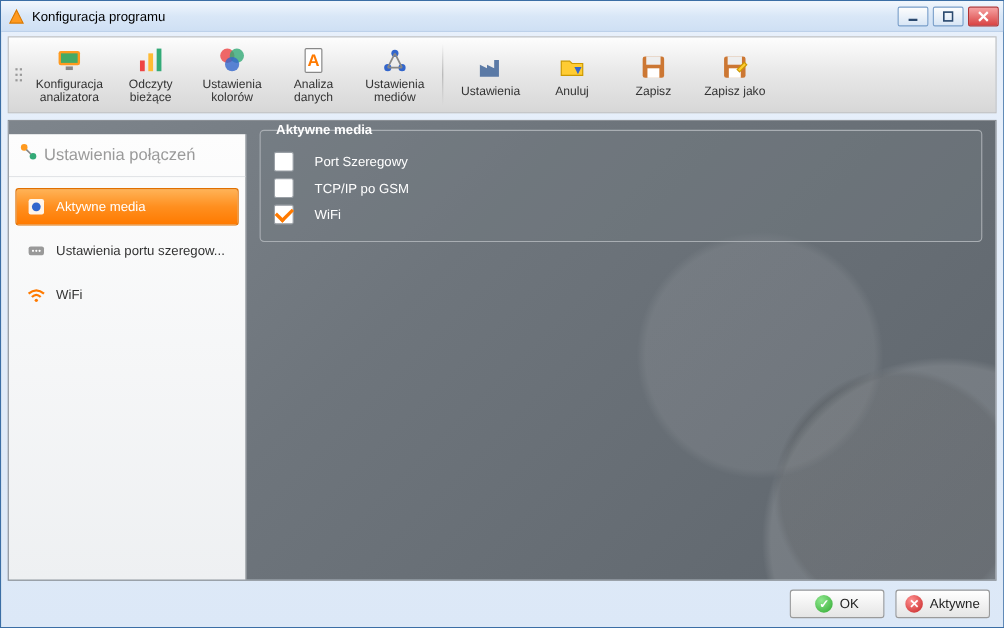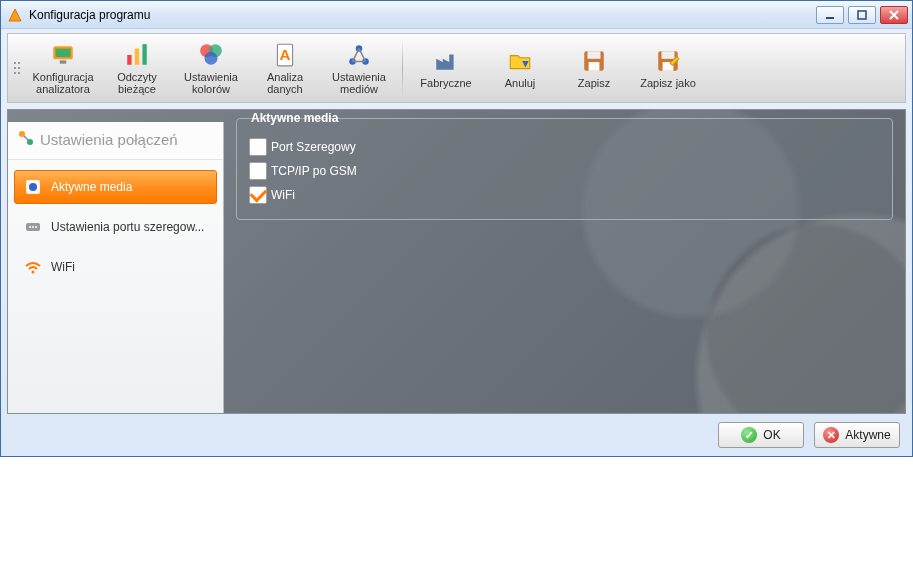--- a/index.html
+++ b/index.html
@@ -7,21 +7,21 @@
     margin: 0;
     font-family: "Segoe UI", Tahoma, sans-serif;
     font-size: 12px;
     background: #fff;
     width: 913px;
     height: 571px;
     overflow: hidden;
   }
   .window {
     width: 913px;
-    height: 457px;
+    height: 571px;
     border: 1px solid #3b6ea5;
     background: linear-gradient(to bottom, #e8f0fb 0%, #dce8f7 100%);
     display: flex;
     flex-direction: column;
   }
   .titlebar {
     height: 28px;
     background: linear-gradient(to bottom, #f2f7fd 0%, #d9e7f7 50%, #cfe0f4 100%);
     border-bottom: 1px solid #b8cee8;
     display: flex;
@@ -138,21 +138,21 @@
     background: rgba(115,122,130,0.35);
     padding:16px 12px 12px 12px;
   }
   .groupbox .legend {
     position:absolute; top:-8px; left:10px;
     background: transparent;
     padding:0 4px;
     color:#fff; font-weight:bold; font-size:12px;
   }
   .chk-row {
-    display:flex; align-items:center; gap:4px;
+    display:flex; align-items:center; gap:19px;
     height:24px; color:#fff; font-size:12px;
   }
   .chk {
     width:18px; height:18px; background:#fff; border:1px solid #9aa0a6; border-radius:2px;
     display:flex; align-items:center; justify-content:center;
   }
   .chk.checked::after {
     content:""; width:12px; height:7px;
     border-left:3px solid #ff7a00; border-bottom:3px solid #ff7a00;
     transform: rotate(-45deg) translate(1px,-1px);
@@ -278,21 +278,21 @@
     </div>
 
     <div class="sep"></div>
 
     <div class="tbtn">
       <span class="ic">
           <svg viewBox="0 0 24 24" width="26" height="26">
             <path d="M3 20 V10 L9 13 V10 L15 13 V6 H19 V20 Z" fill="#5b7aa6"></path>
           </svg>
         </span>
-      <span>Fabryczne</span>
+      <span>Ustawienia</span>
     </div>
     <div class="tbtn">
       <span class="ic">
           <svg viewBox="0 0 24 24" width="26" height="26">
             <path d="M3 7 H10 L12 9 H21 V19 H3 Z" fill="#fc3" stroke="#c90"></path>
             <path d="M14 12 L20 12 L17 18 Z" fill="#36c"></path>
           </svg>
         </span>
       <span>Anuluj</span>
     </div>

